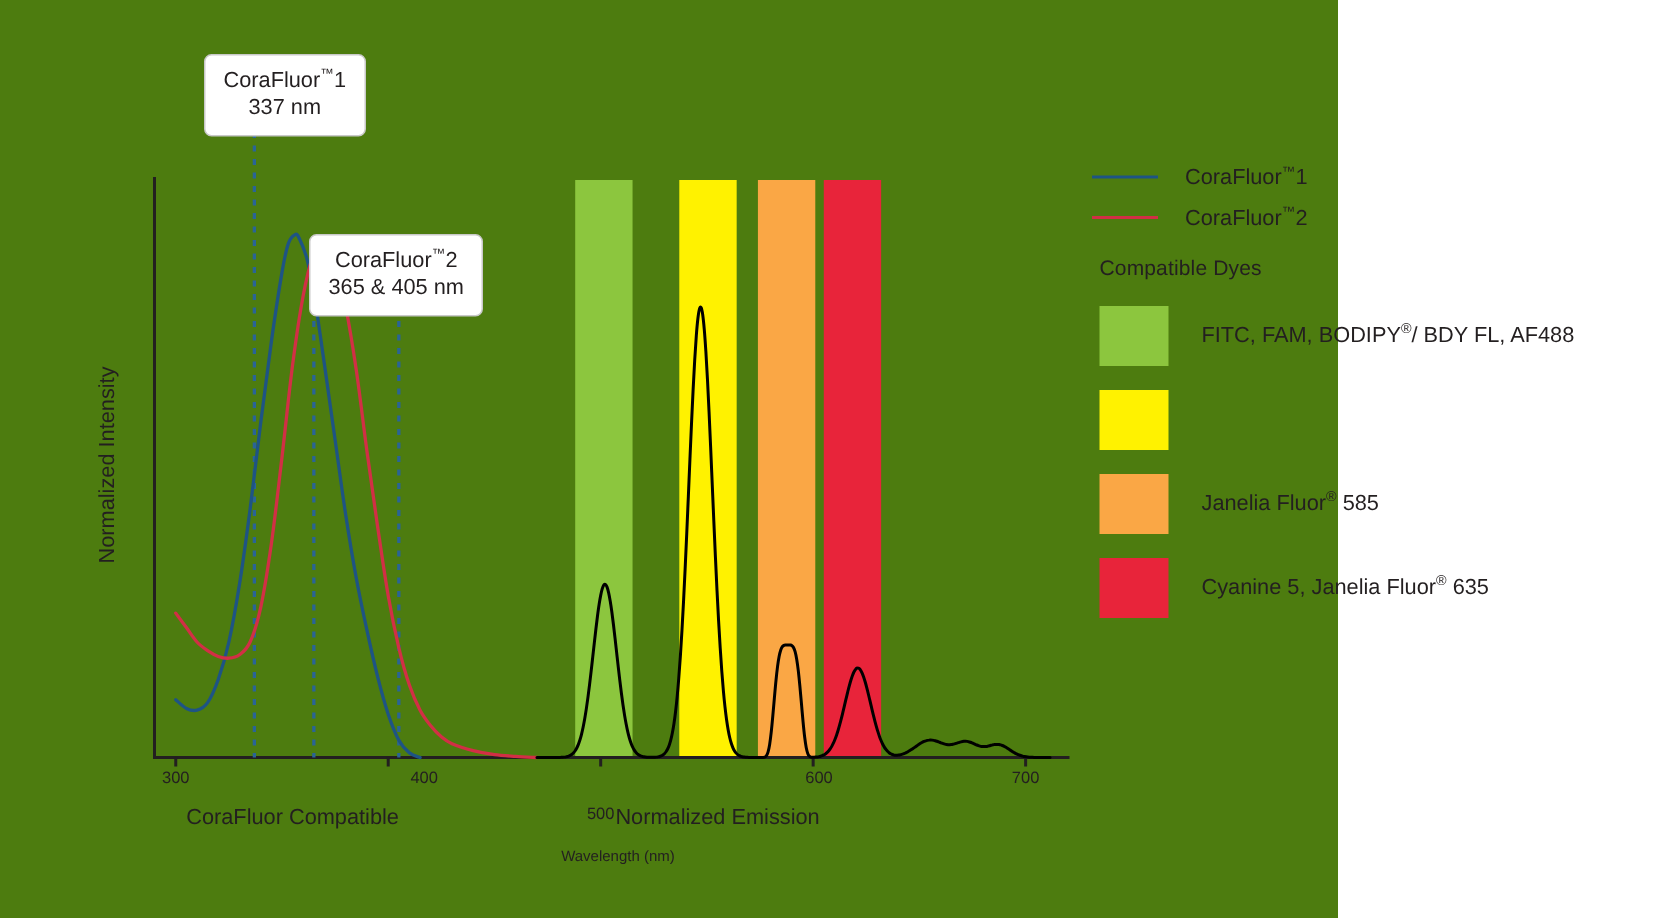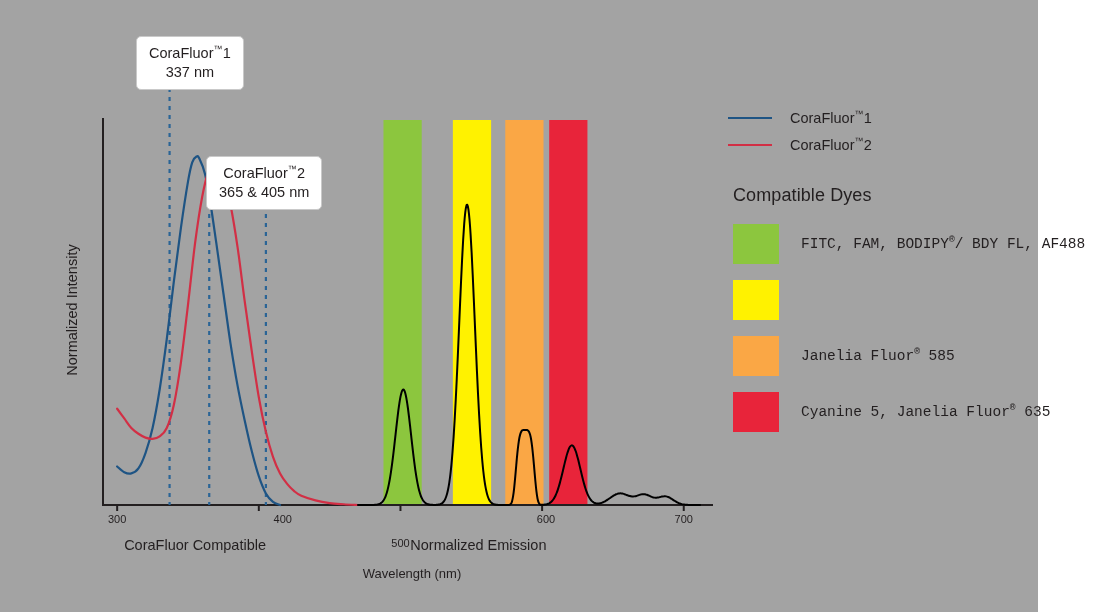--- a/index.html
+++ b/index.html
@@ -5,23 +5,23 @@
   * { box-sizing: border-box; }
   html, body {
     margin: 0; padding: 0;
     width: 1110px; height: 612px;
     background: #ffffff;
     font-family: "Liberation Sans", sans-serif;
     overflow: hidden;
   }
   #root {
     position: relative;
-    width: 1038px;
+    width: 892px;
     height: 612px;
-    background: #a3a3a3;
+    background: #4d7c0f;
   }
 
   
   #plot-area {
     position: absolute;
     left: 0; top: 0;
     width: 720px; height: 612px;
   }
   #plot-svg { position: absolute; left: 0; top: 0; }
 
@@ -59,21 +59,21 @@
     position: absolute;
     font-size: 14.5px;
     color: #231f20;
     transform: translateX(-50%);
     white-space: nowrap;
   }
   #x-axis-title {
     position: absolute;
     left: 412px; top: 566px;
     transform: translateX(-50%);
-    font-size: 13px;
+    font-size: 10px;
     color: #231f20;
     white-space: nowrap;
   }
   #y-axis-title {
     position: absolute;
     left: 64px; top: 310px;
     transform-origin: 0 0;
     transform: rotate(-90deg) translate(-50%, 0);
     font-size: 14.5px;
     color: #231f20;
@@ -103,28 +103,28 @@
     color: #231f20;
     white-space: nowrap;
   }
   .line-legend-label sup {
     font-size: 0.62em;
     vertical-align: super;
     letter-spacing: .2px;
   }
 
   #compatible-heading {
-    margin-top: 27px;
+    margin-top: 12px;
     margin-left: 5px;
-    font-size: 18px;
+    font-size: 14px;
     color: #231f20;
     letter-spacing: .1px;
   }
 
-  #dye-list { margin-top: 18px; font-family: Liberation Mono, monospace; }
+  #dye-list { margin-top: 18px; }
   .dye-row {
     display: flex;
     align-items: center;
     margin-bottom: 16px;
   }
   .dye-swatch {
     width: 46px; height: 40px;
     flex: 0 0 auto;
     margin-left: 5px;
     margin-right: 22px;

